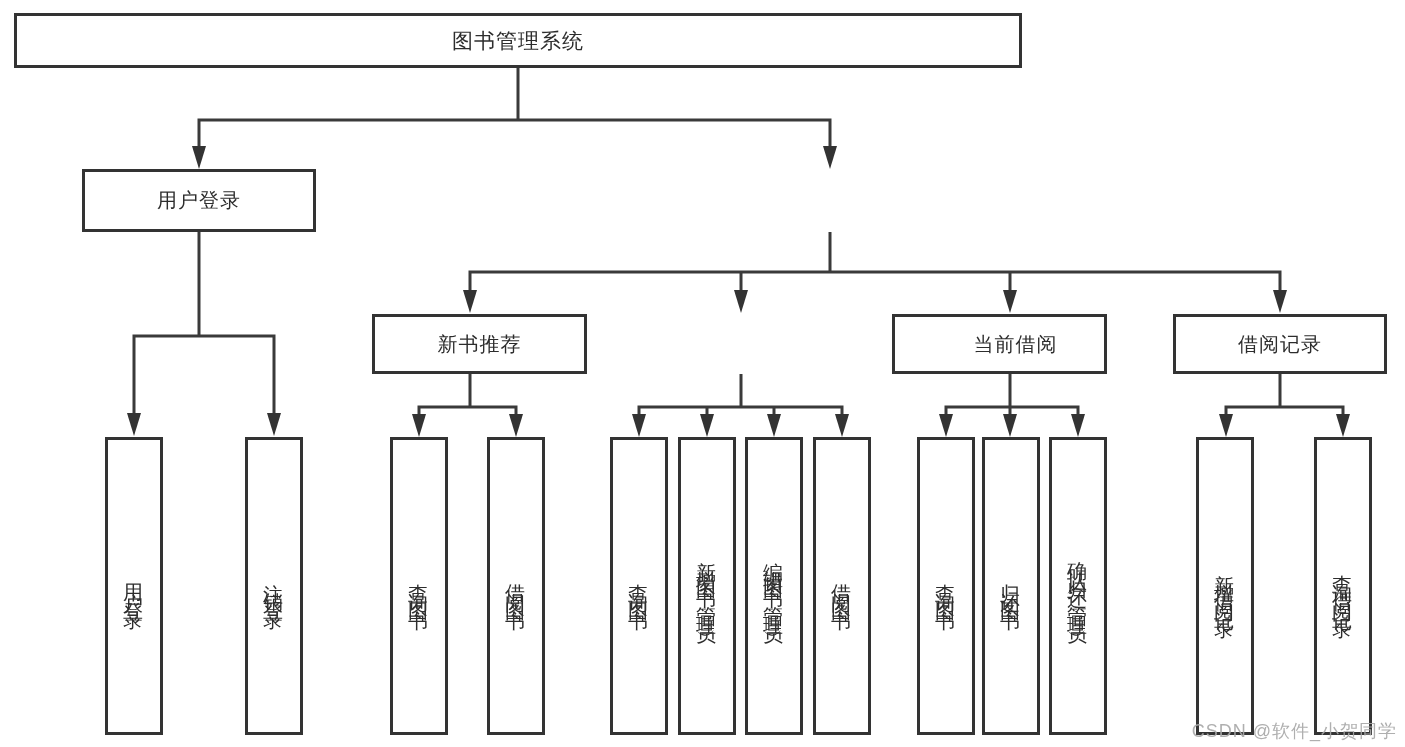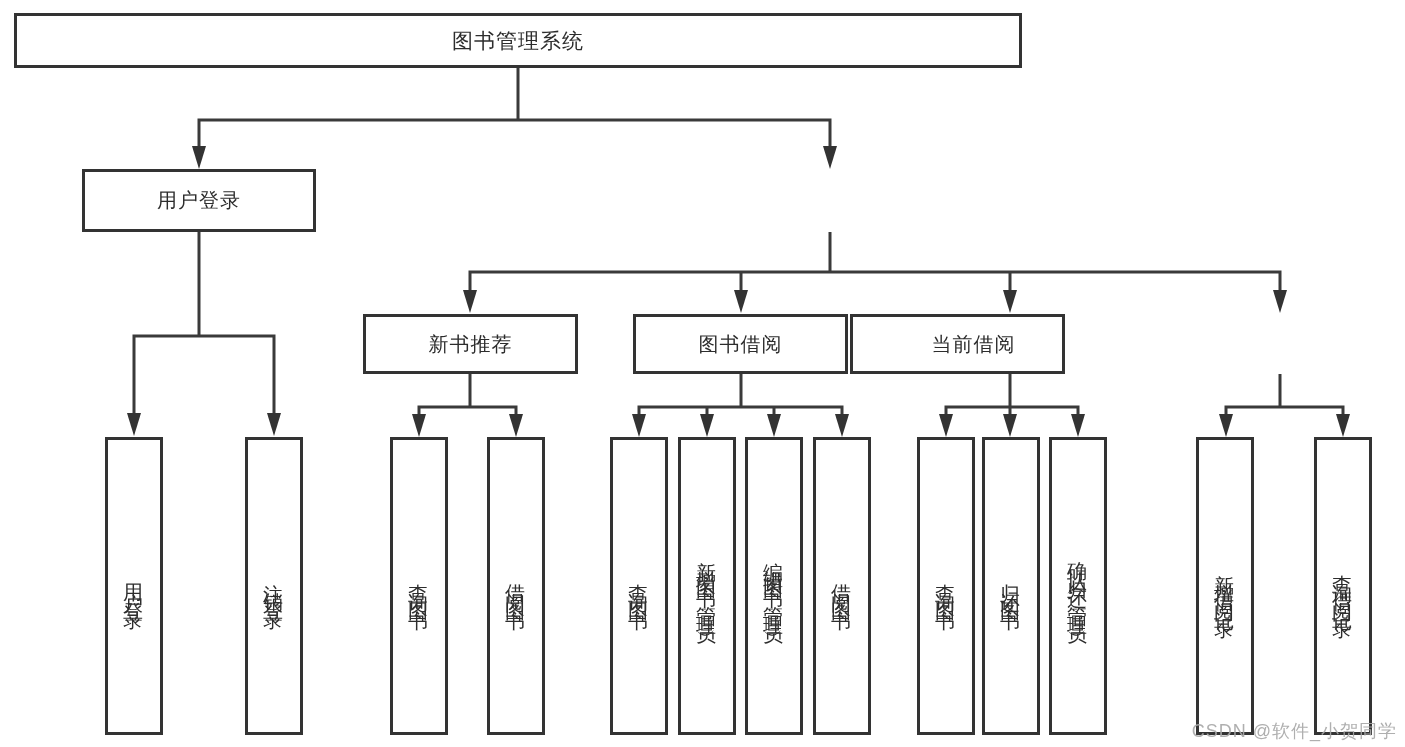--- a/index.html
+++ b/index.html
@@ -93,23 +93,23 @@
       <polygon points="1071,414 1085,414 1078,437"></polygon>
       <polygon points="1219,414 1233,414 1226,437"></polygon>
       <polygon points="1336,414 1350,414 1343,437"></polygon>
     </g>
   </svg>
 
   <div class="box hbox root-box">图书管理系统</div>
 
   <div class="box hbox l2-box" style="left:82px; width:234px;">用户登录</div>
 
-  <div class="box hbox l3-box" style="left:363px;">新书推荐</div>
-  <div class="box hbox l3-box" style="left:633px;">图书借阅</div>
-  <div class="box hbox l3-box" style="left:850px;padding-left:32px;">当前借阅</div>
+  <div class="box hbox l3-box" style="left:372px;">新书推荐</div>
+  <div class="box hbox l3-box" style="left:892px;padding-left:32px;">当前借阅</div>
+  <div class="box hbox l3-box" style="left:1173px; width:214px;">借阅记录</div>
 
   <div class="box l4-box" style="left:105px;">
     <span class="vtext">用户登录</span>
   </div>
   <div class="box l4-box" style="left:245px;">
     <span class="vtext">注销登录</span>
   </div>
 
   <div class="box l4-box" style="left:390px;">
     <span class="vtext">查询图书</span>

